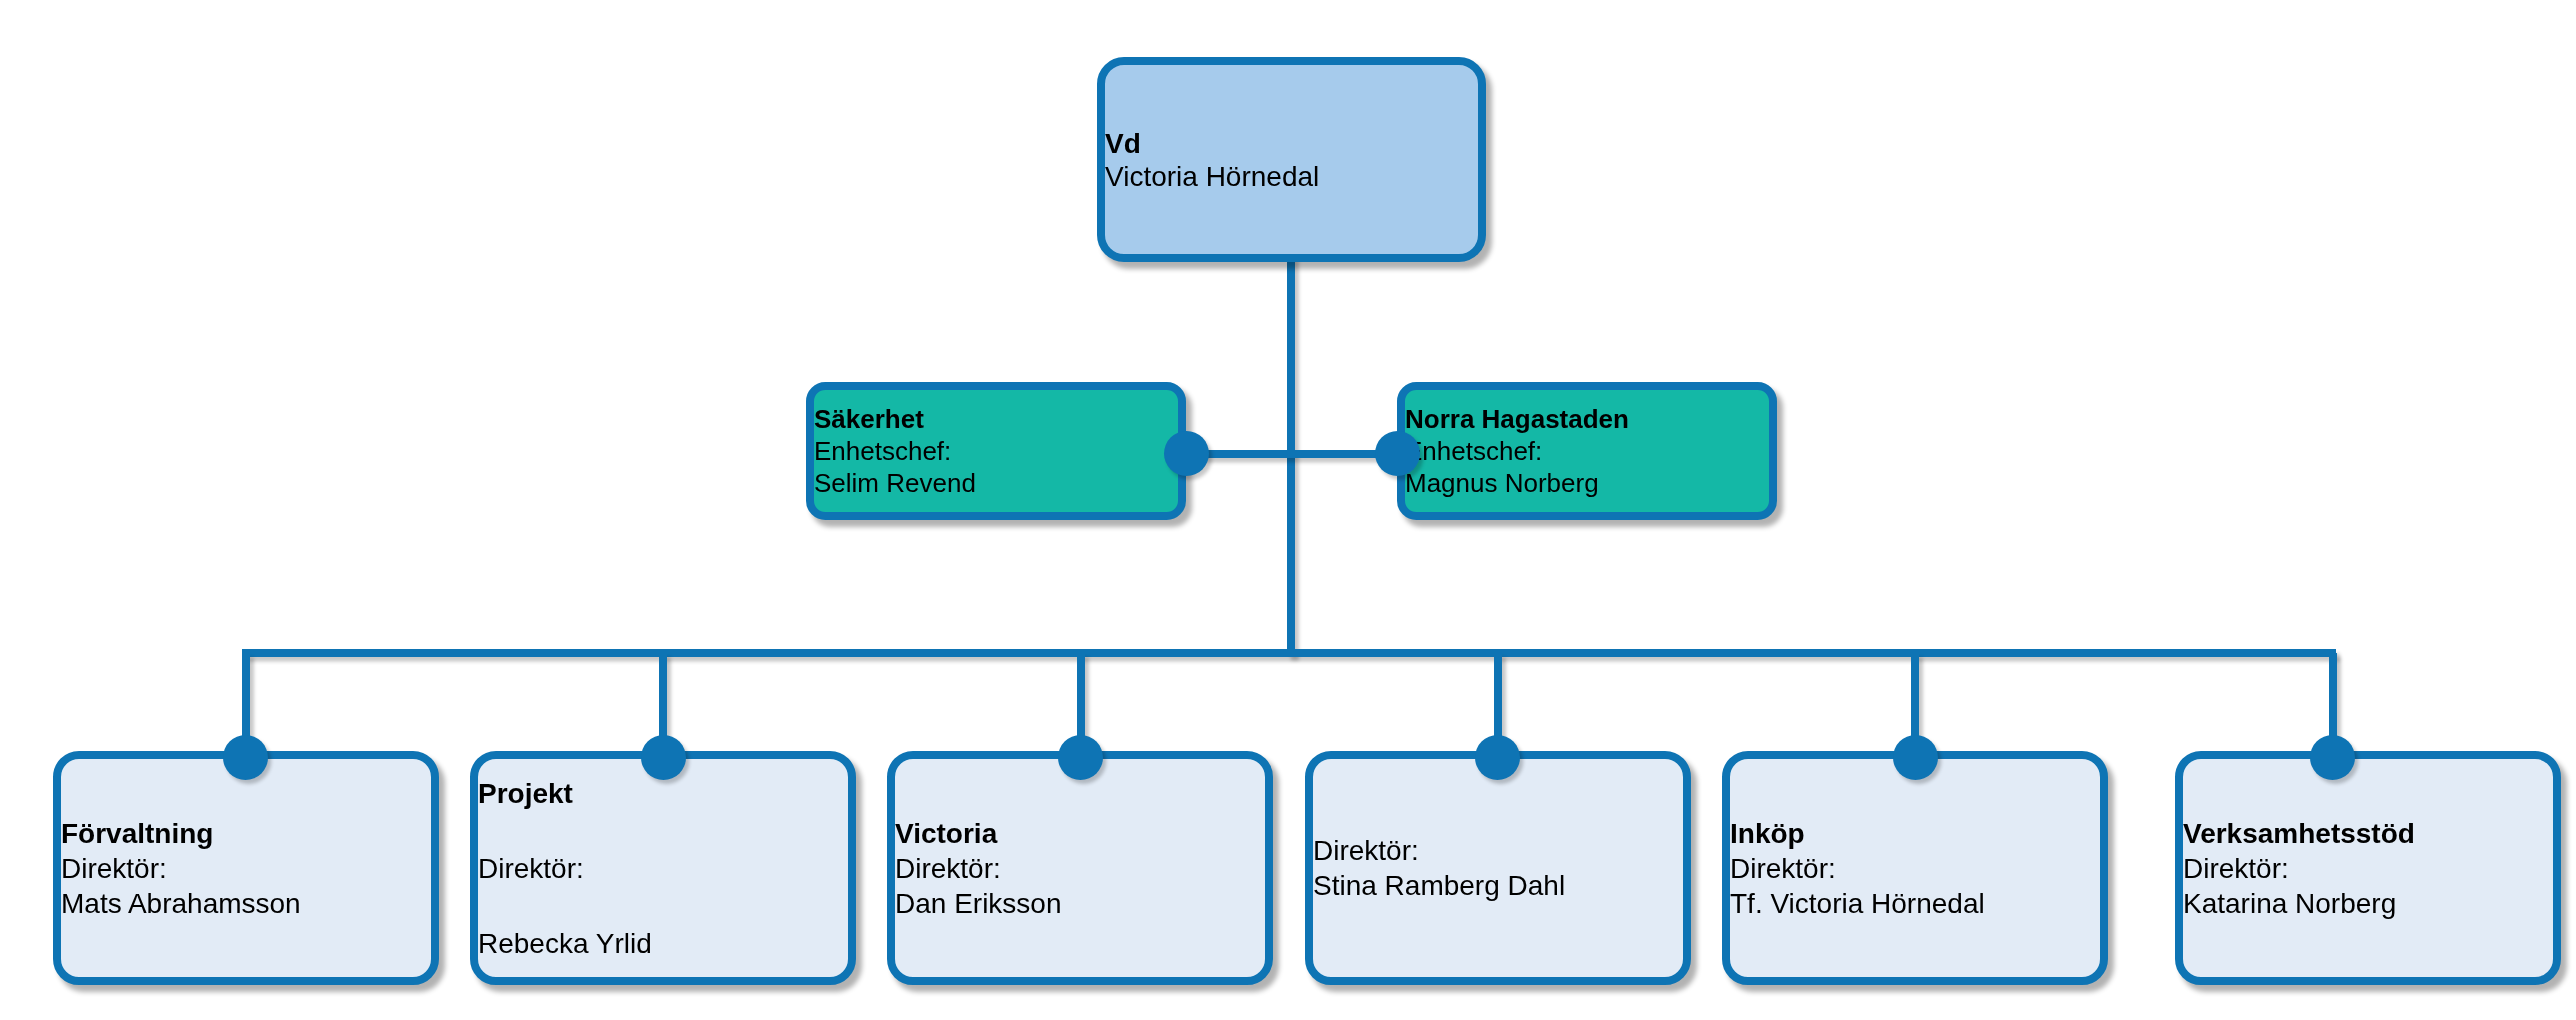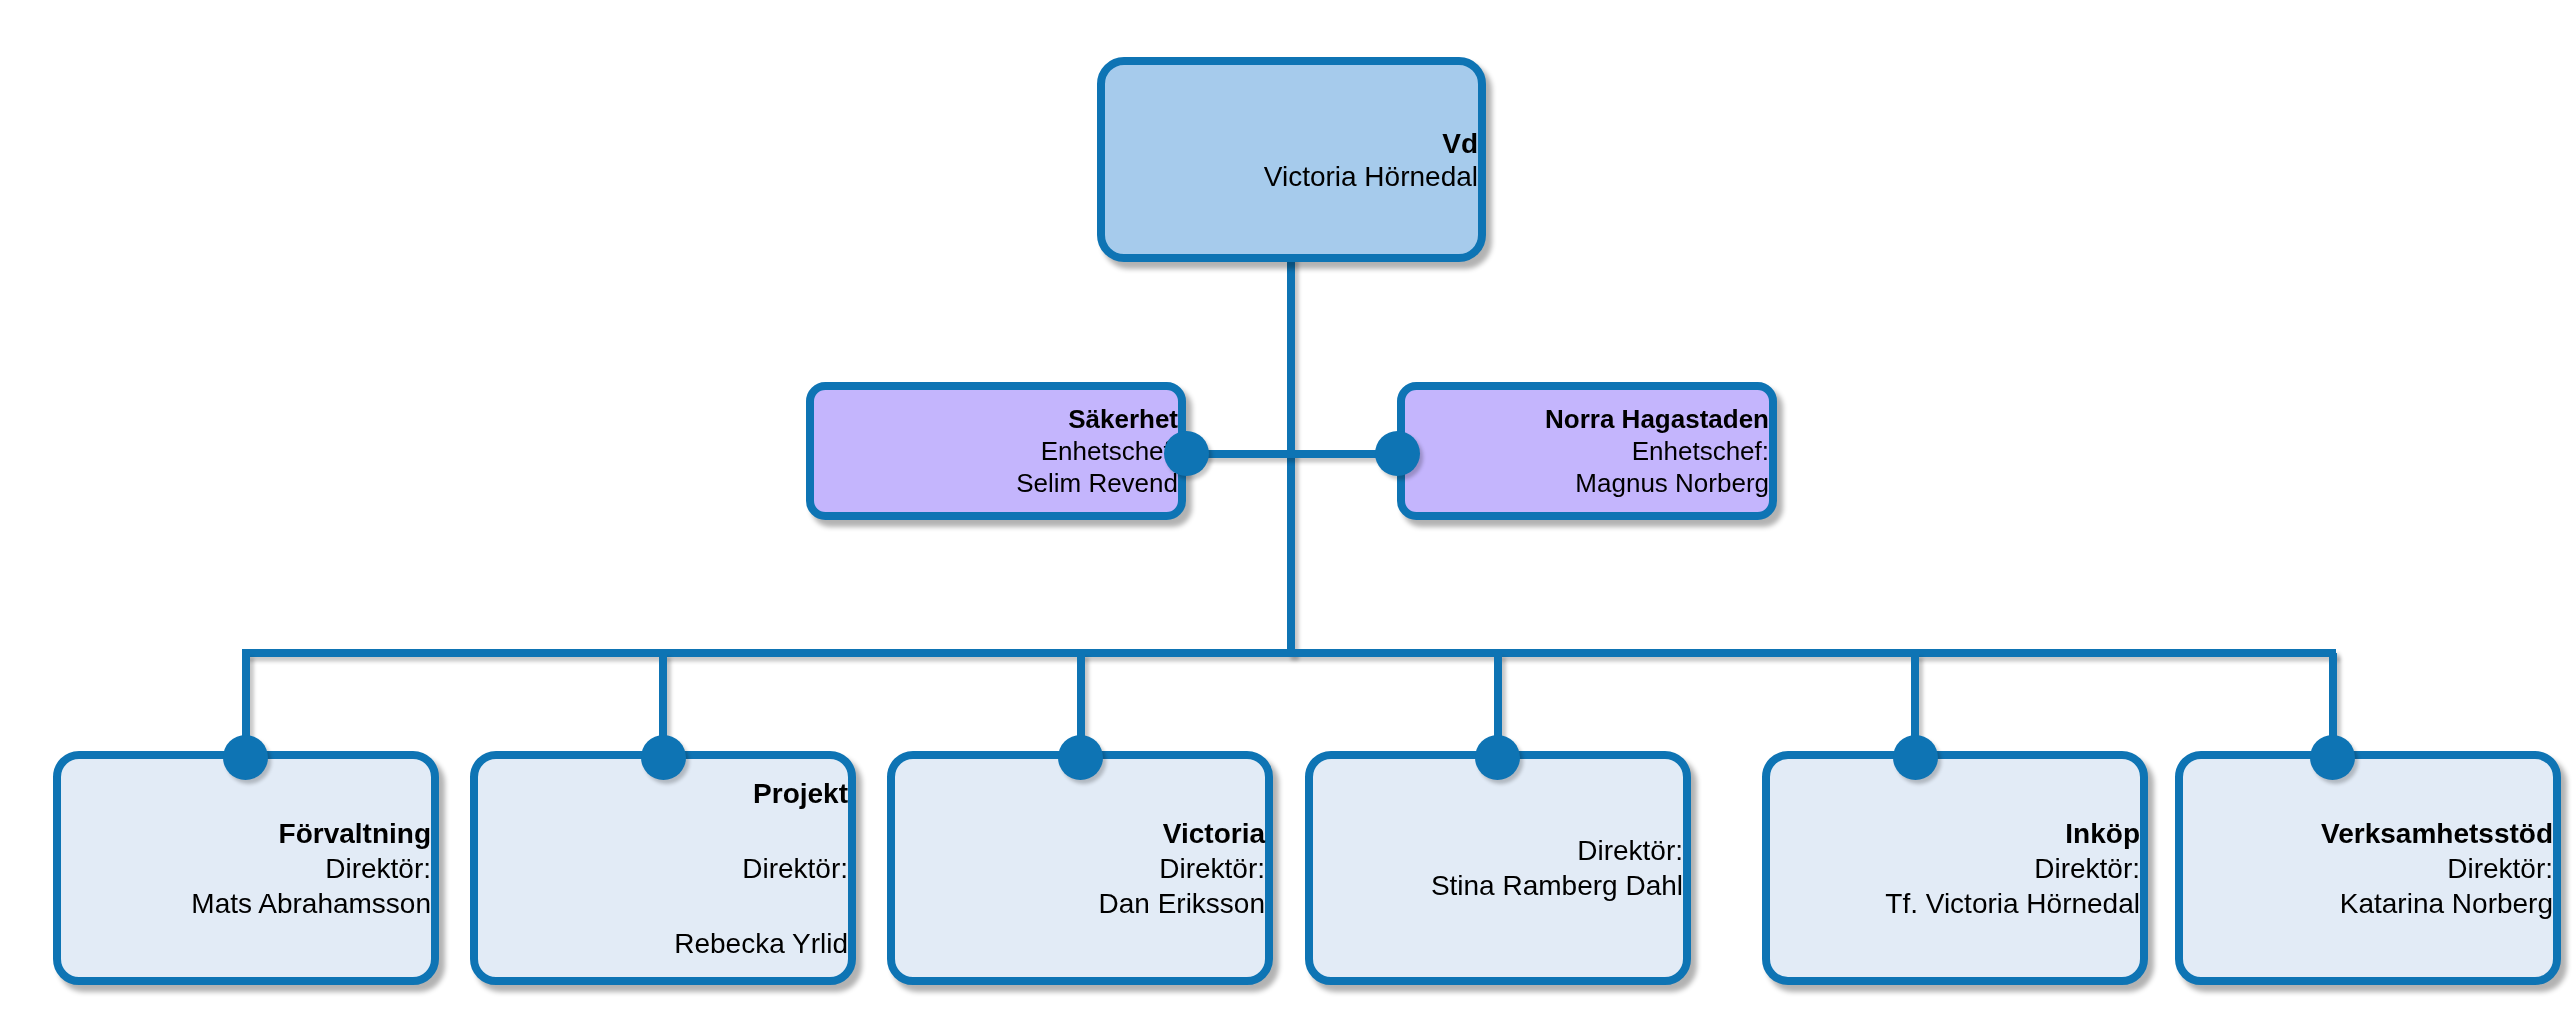--- a/index.html
+++ b/index.html
@@ -33,21 +33,21 @@
   }
 
   
   .node {
     position: absolute;
     box-sizing: border-box;
     border: 8.4px solid #0e74b4;
     display: flex;
     flex-direction: column;
     justify-content: center;
-    align-items: flex-end;
+    align-items: flex-start;
     text-align: center;
     color: #000000;
     box-shadow: 5.2px 6.4px 5.8px rgba(0,0,0,0.30);
     z-index: 2;
   }
   .node-title {
     font-weight: bold;
     white-space: pre-line;
   }
 
@@ -55,41 +55,41 @@
     left: 1097px; top: 57px;
     width: 389px; height: 205px;
     background: #a6cbec;
     border-radius: 27px;
     font-size: 28px;
     line-height: 33px;
   }
   .node.unit {
     top: 382px;
     width: 380px; height: 138px;
-    background: #c4b5fd;
+    background: #14b8a6;
     border-radius: 19.3px;
     font-size: 26px;
     line-height: 32px;
   }
   .node.unit-left  { left: 806px; }
   .node.unit-right { left: 1397px; }
 
   .node.dept {
     top: 751px;
     width: 386px; height: 234px;
     background: #e2ebf6;
     border-radius: 26px;
     font-size: 28px;
     line-height: 35px;
   }
   .dept-0 { left: 53px; }
   .dept-1 { left: 470px; gap: 40px; }
   .dept-2 { left: 887px; }
   .dept-3 { left: 1305px; }
-  .dept-4 { left: 1722px; margin-left: 40px; }
+  .dept-4 { left: 1722px; }
   .dept-5 { left: 2139px; margin-left: 36px; }
 
   
   .main-vertical   { left: 1287px; top: 252px;  width: 8.4px;  height: 404px; }
   .unit-stub       { left: 1186px; top: 450px;  width: 211px; height: 8.4px;  }
   .distributor     { left: 242px;  top: 649px; width: 2094px; height: 8.4px; }
   .drop            { width: 8.4px;  top: 653px; height: 109px; }
   .drop-0 { left: 242px; }
   .drop-1 { left: 659px; }
   .drop-2 { left: 1077px; }

